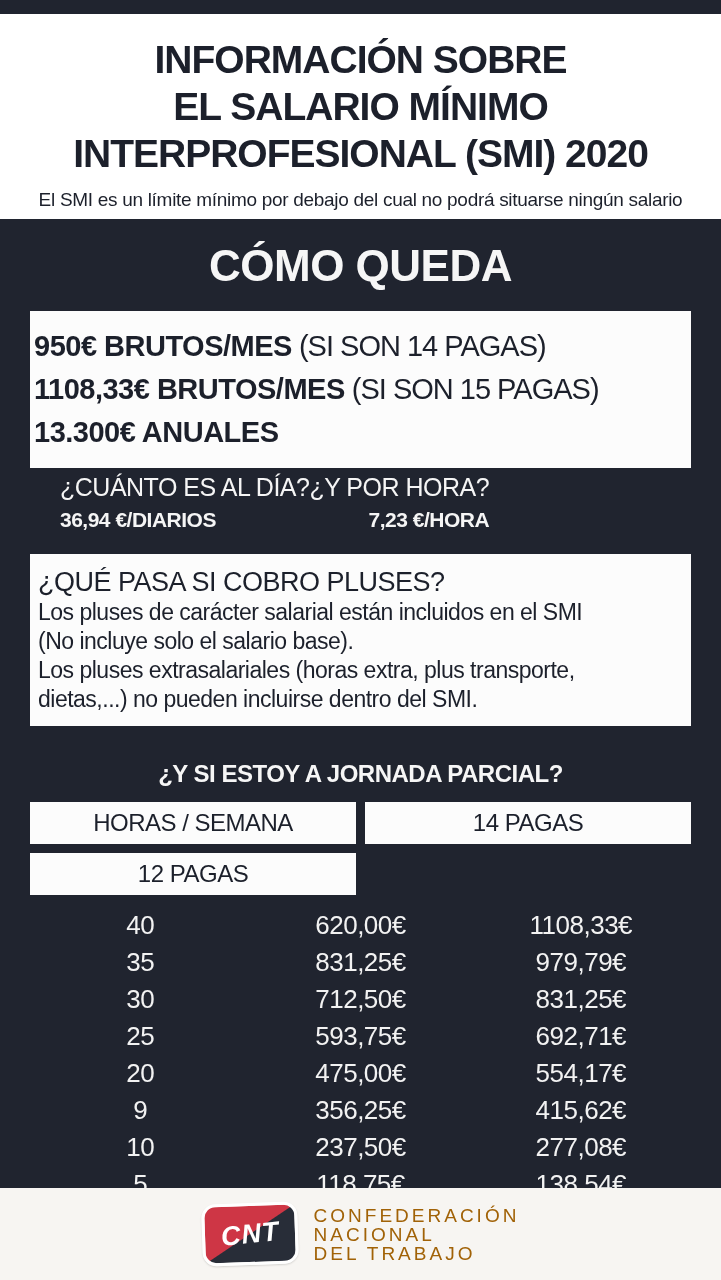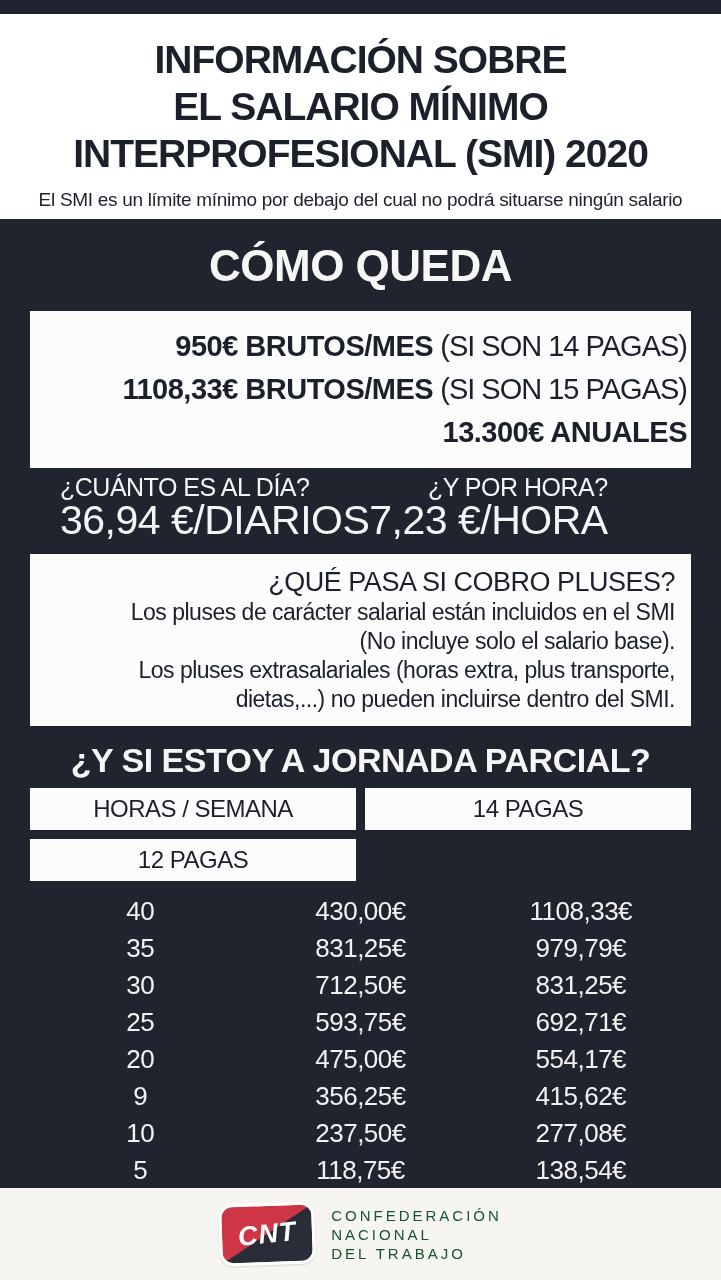--- a/index.html
+++ b/index.html
@@ -38,21 +38,21 @@
     letter-spacing:-0.5px;
   }
   .como-heading{
     margin-top:22px;
     font-size:44px;
     line-height:50px;
   }
   .card{
     background:#fcfcfc;
     margin:0 30px;
-    text-align:right;
+    text-align:left;
     color:#1c202b;
   }
   .amounts-card{
     margin-top:20px;
     padding:14px 4px;
   }
   .amount-line{
     font-size:29px;
     line-height:43px;
     white-space:nowrap;
@@ -62,41 +62,41 @@
   
   .rates-row{
     margin-top:4px;
     display:flex;
     padding:0 55px 0 60px;
     color:#f5f5f5;
   }
   .rate-block-left{text-align:left;}
   .rate-block-right{text-align:right;}
   .rate-question{font-size:25px;line-height:30px;font-weight:normal;letter-spacing:-0.5px;}
-  .rate-value{font-size:41px;line-height:36px;font-weight:normal;letter-spacing:-0.5px;}
+  .rate-value{font-size:21px;line-height:36px;font-weight:bold;letter-spacing:-0.5px;}
   
   .pluses-card{
     margin-top:16px;
-    padding:12px 16px;
+    padding:12px 8px;
   }
   .pluses-heading{
     font-size:27px;
     line-height:32px;
     font-weight:normal;
     letter-spacing:-0.5px;
   }
   .pluses-line{
     font-size:23px;
     line-height:29px;
     letter-spacing:-0.5px;
   }
   
   .jornada-heading{
-    margin-top:14px;
-    font-size:34px;
+    margin-top:28px;
+    font-size:24px;
     line-height:40px;
   }
   .table-header{
     margin:8px 30px 0;
     display:grid;
     grid-template-columns:1fr 1fr;
     gap:9px;
   }
   .table-header-cell{
     background:#fcfcfc;
@@ -146,22 +146,22 @@
   }
   .cnt-text{
     color:#ffffff;
     font-weight:bold;
     font-style:italic;
     font-size:27px;
     letter-spacing:1px;
     transform:rotate(-4deg);
   }
   .org-name{
-    color:#14532d;
-    font-size:15px;
+    color:#a16207;
+    font-size:19px;
     line-height:19px;
     letter-spacing:3px;
   }
 </style>
 </head>
 <body>
 
 <div class="header">
   <div>
     <div class="title-line">INFORMACIÓN SOBRE</div>
@@ -204,21 +204,21 @@
 
   <div class="table-header">
     <div class="table-header-cell">HORAS / SEMANA</div>
     <div class="table-header-cell">14 PAGAS</div>
     <div class="table-header-cell">12 PAGAS</div>
   </div>
 
   <div class="table-body">
     <div class="table-row">
       <div class="table-cell">40</div>
-      <div class="table-cell">430,00€</div>
+      <div class="table-cell">620,00€</div>
       <div class="table-cell">1108,33€</div>
     </div>
     <div class="table-row">
       <div class="table-cell">35</div>
       <div class="table-cell">831,25€</div>
       <div class="table-cell">979,79€</div>
     </div>
     <div class="table-row">
       <div class="table-cell">30</div>
       <div class="table-cell">712,50€</div>

